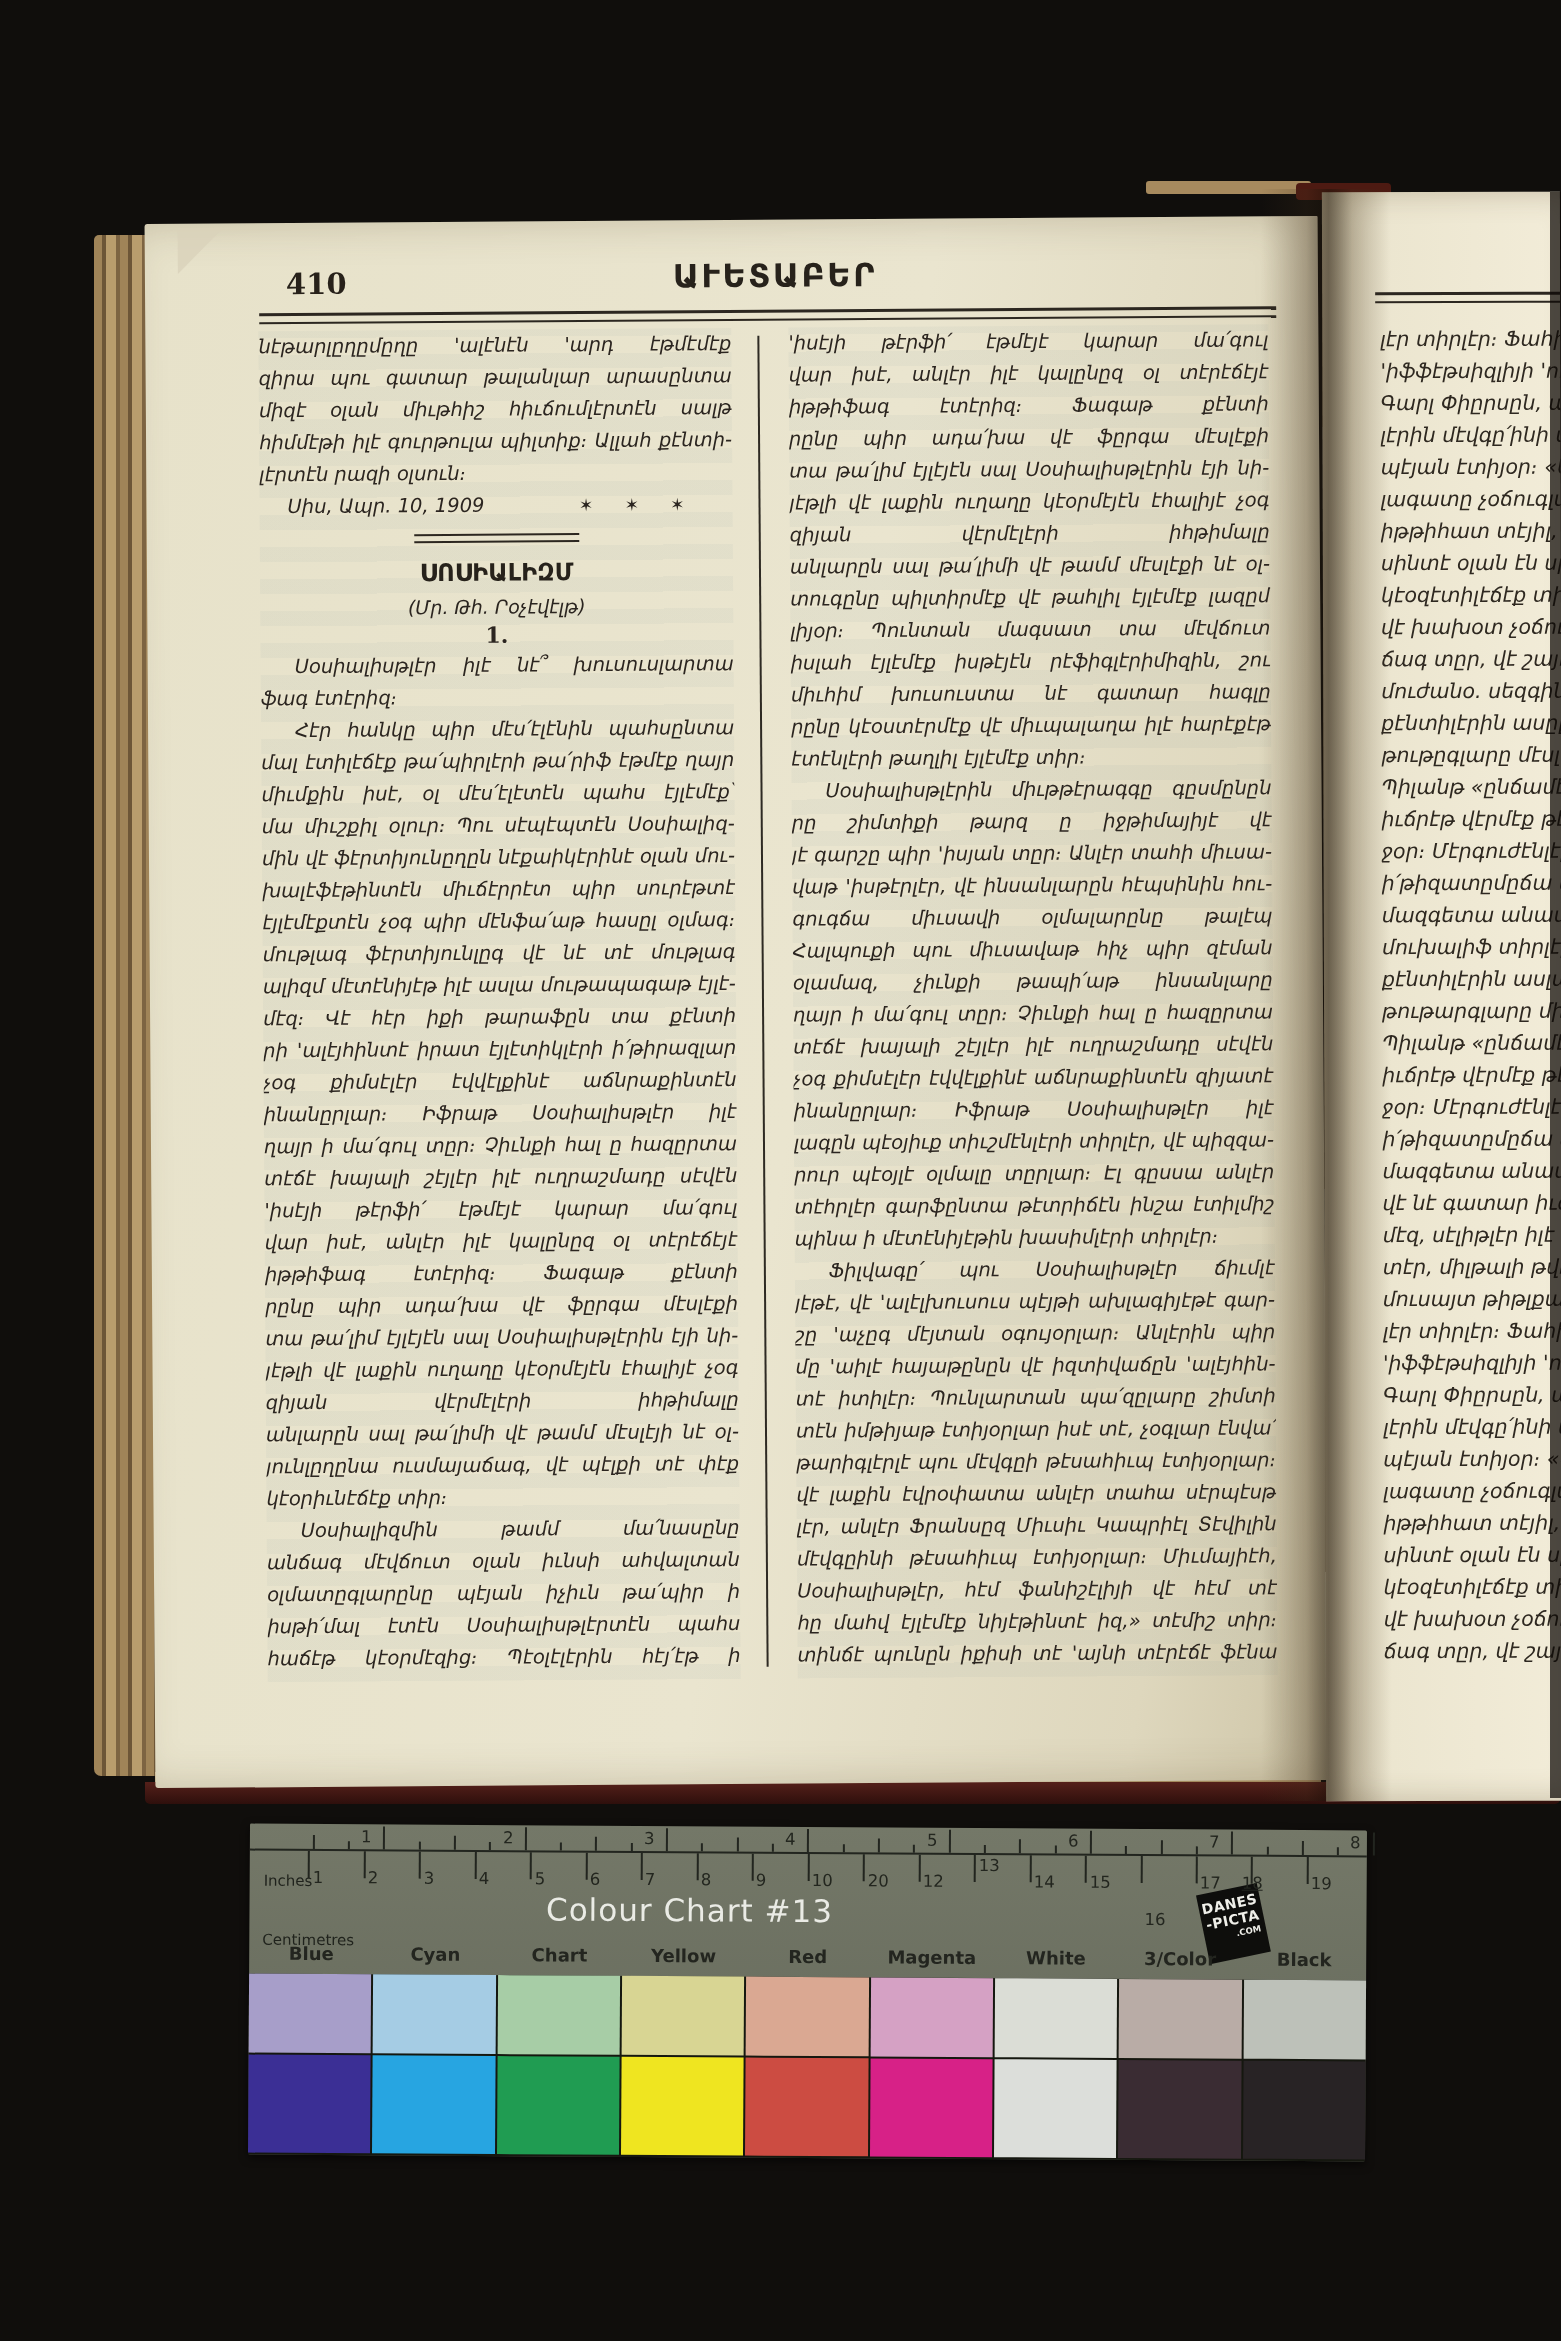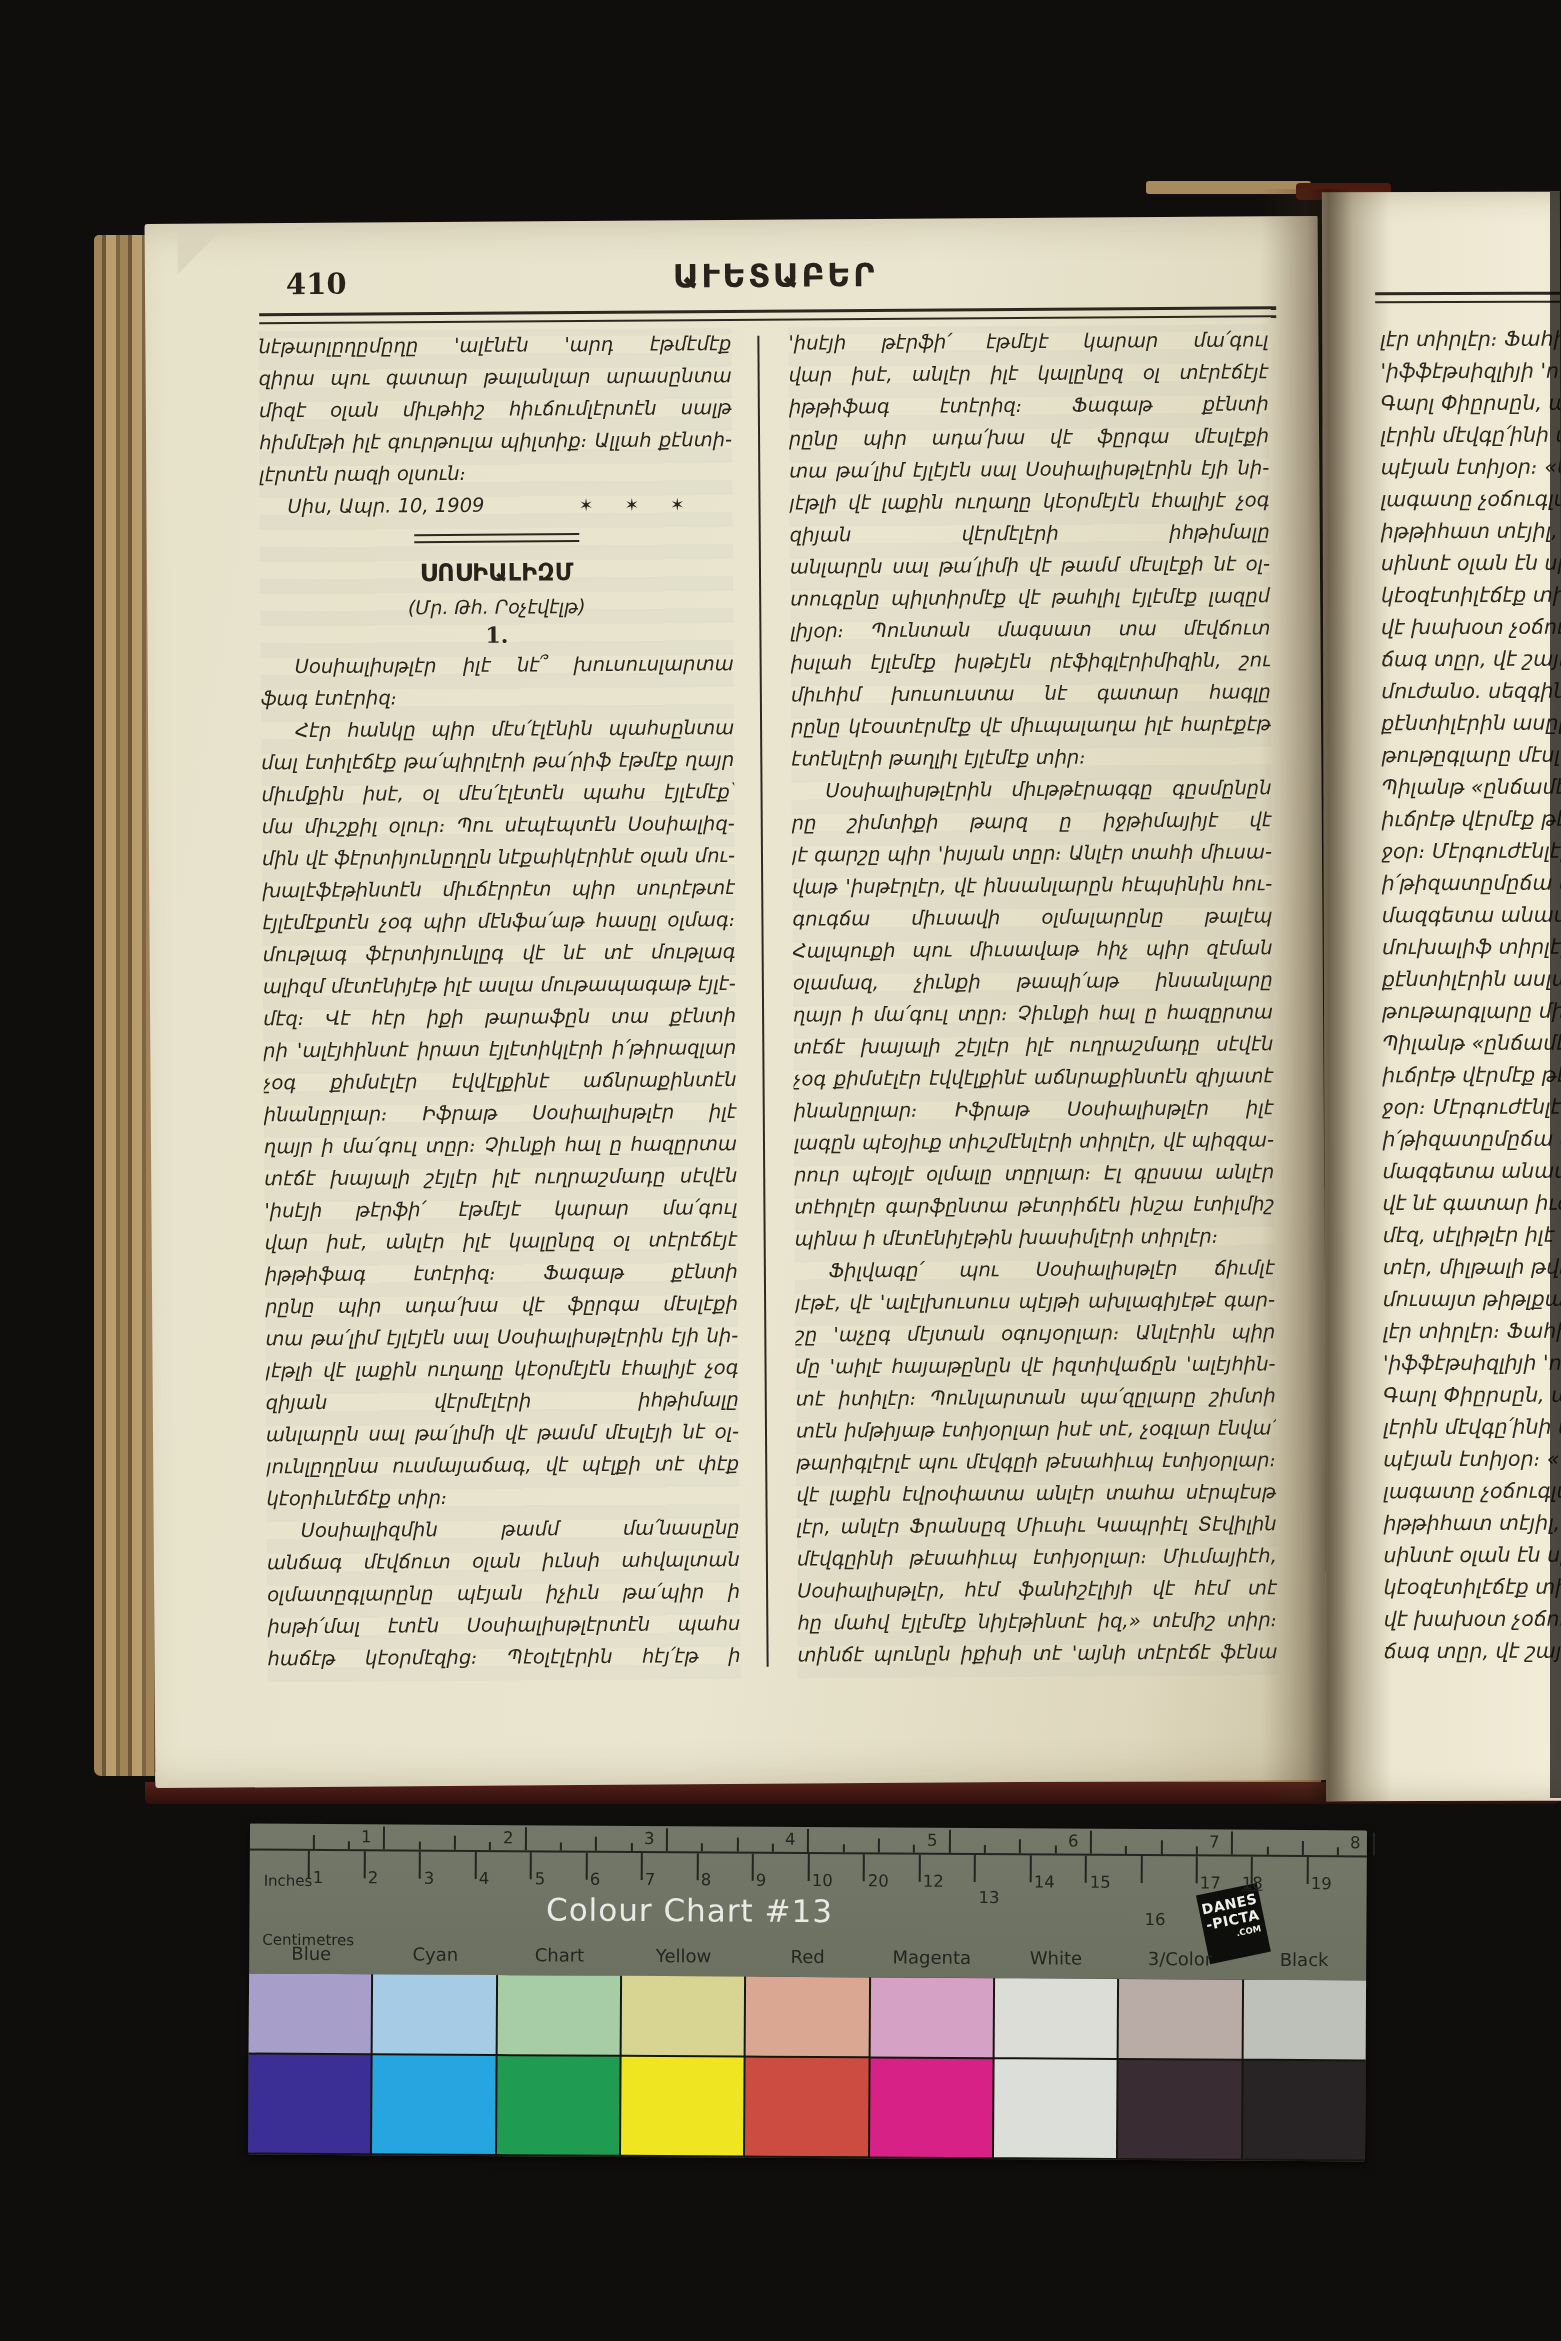--- a/index.html
+++ b/index.html
@@ -71,21 +71,21 @@
   .tick{position:absolute;background:#22251f;}
   .ruler-num{position:absolute;font-size:16.5px;color:#23261f;}
   .chart-title{position:absolute;left:235px;top:66px;width:410px;text-align:center;
     font-size:31px;letter-spacing:1px;color:#eaebe5;}
   .brand-logo{position:absolute;left:953px;top:59px;width:62px;height:70px;background:#0e0e0c;
     transform:rotate(-12deg);color:#efefe9;text-align:center;padding-top:7px;box-sizing:border-box;}
   .brand-logo .b1,.brand-logo .b2{font-size:14px;font-weight:bold;letter-spacing:0.5px;line-height:16px;}
   .brand-logo .b3{font-size:8.5px;font-weight:bold;text-align:right;padding-right:5px;line-height:13px;}
   .swatch-labels{position:absolute;left:0;top:114px;width:100%;height:31px;display:grid;
     grid-template-columns:repeat(9,1fr);}
-  .swatch-labels div{text-align:center;font-size:18px;color:#23251f;line-height:31px;}
+  .swatch-labels div{text-align:center;font-size:18px;color:#23251f;line-height:31px;font-weight:bold;}
   .swatch-grid{position:absolute;left:0;top:150px;width:100%;height:181px;display:grid;
     grid-template-columns:repeat(9,1fr);grid-template-rows:79px 98px;gap:2px;background:#15170f;}
 </style>
 </head>
 <body>
 
 <div class="stage">
 
   <div class="page-edges-left"></div>
   <div class="page-edge-bottom"></div>
@@ -357,21 +357,21 @@
       <div class="ruler-num" style="left: 451px; top: 44px;">8</div>
       <div class="tick" style="left: 502px; top: 26.5px; width: 1.5px; height: 27px;"></div>
       <div class="ruler-num" style="left: 506px; top: 44px;">9</div>
       <div class="tick" style="left: 558px; top: 26.5px; width: 1.5px; height: 27px;"></div>
       <div class="ruler-num" style="left: 562px; top: 44px;">10</div>
       <div class="tick" style="left: 613px; top: 26.5px; width: 1.5px; height: 27px;"></div>
       <div class="ruler-num" style="left: 618px; top: 44px;">20</div>
       <div class="tick" style="left: 669px; top: 26.5px; width: 1.5px; height: 27px;"></div>
       <div class="ruler-num" style="left: 673px; top: 44px;">12</div>
       <div class="tick" style="left: 724px; top: 26.5px; width: 1.5px; height: 27px;"></div>
-      <div class="ruler-num" style="left: 729px; top: 60px;">13</div>
+      <div class="ruler-num" style="left: 729px; top: 28px;">13</div>
       <div class="tick" style="left: 780px; top: 26.5px; width: 1.5px; height: 27px;"></div>
       <div class="ruler-num" style="left: 784px; top: 44px;">14</div>
       <div class="tick" style="left: 835px; top: 26.5px; width: 1.5px; height: 27px;"></div>
       <div class="ruler-num" style="left: 840px; top: 44px;">15</div>
       <div class="tick" style="left: 891px; top: 26.5px; width: 1.5px; height: 27px;"></div>
       <div class="ruler-num" style="left: 895px; top: 44px; margin-top: 37px;">16</div>
       <div class="tick" style="left: 946px; top: 26.5px; width: 1.5px; height: 27px;"></div>
       <div class="ruler-num" style="left: 950px; top: 44px;">17</div>
       <div class="tick" style="left: 1001px; top: 26.5px; width: 1.5px; height: 27px;"></div>
       <div class="ruler-num" style="left: 992px; top: 44px; text-decoration: underline;">18</div>

